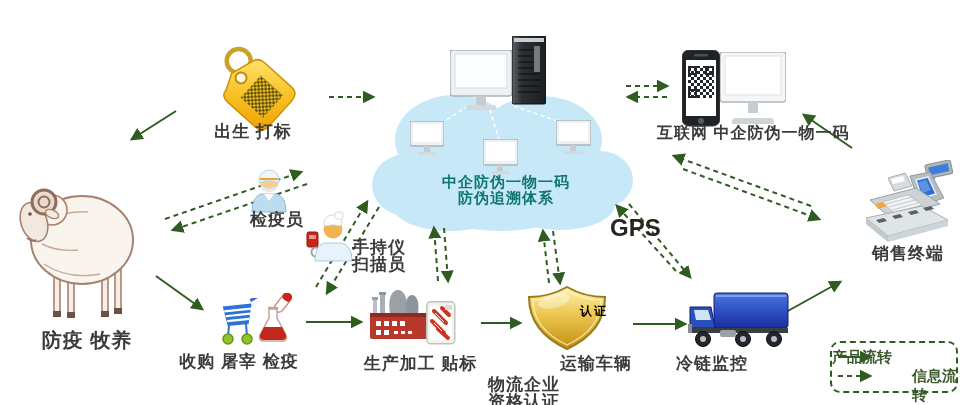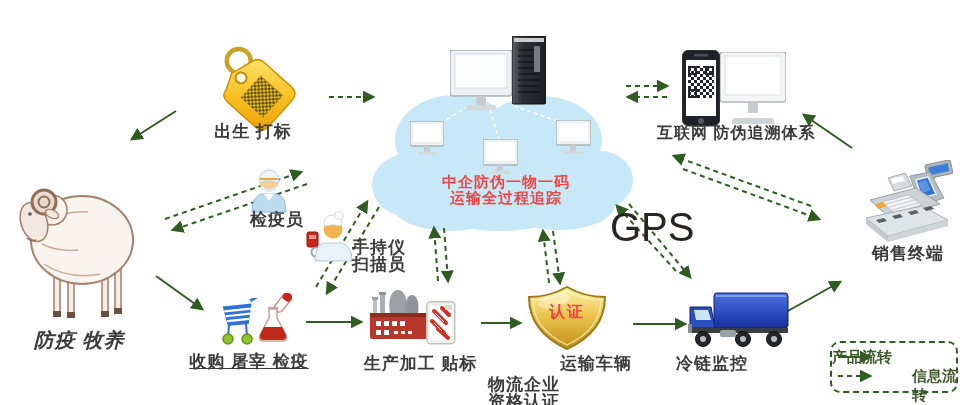--- a/index.html
+++ b/index.html
@@ -7,23 +7,23 @@
           font-family:"Liberation Sans","DejaVu Sans",sans-serif;}
   .icon{position:absolute;z-index:3;}
   .cloudlayer{position:absolute;z-index:1;}
   #arrows{position:absolute;left:0;top:0;z-index:2;pointer-events:none;}
   .lbl{position:absolute;z-index:4;font-weight:bold;color:#3b3b3b;font-size:17px;
        white-space:nowrap;letter-spacing:1px;line-height:17px;}
   .lbl.center{text-align:center;}
   .lbl .ln{display:block;}
   .lbl.small{font-size:15px;line-height:16px;}
   .lbl.big{font-size:20px;}
-  #gps-label{font-size:40px;font-weight:400;color:#2a2420;letter-spacing:0;}
-  #shield-badge{color:#ef4444;font-size:16px;letter-spacing:2px;text-align:center;}
-  #cloud-title{color:#ef4444;}
+  #gps-label{font-size:24px;font-weight:700;color:#2a2420;letter-spacing:0;}
+  #shield-badge{color:#000000;font-size:12px;letter-spacing:2px;text-align:right;}
+  #cloud-title{color:#0f766e;}
   #legend-box{position:absolute;z-index:2;border:2px dashed #2f5c20;border-radius:10px;}
   .legend-txt{position:absolute;z-index:4;font-weight:bold;color:#3c5a2a;font-size:15px;}
 </style>
 </head>
 <body>
 
 <div id="canvas">
 
   <div class="cloudlayer" style="left:372px;top:92px;">
     <svg width="262" height="142" viewBox="0 0 262 142">
@@ -365,43 +365,43 @@
         <circle cx="15" cy="49" r="7.5" fill="#23262a" stroke="#0e0f10"></circle>
           <circle cx="15" cy="49" r="3" fill="#b9bfc4"></circle>
         <circle cx="55" cy="49" r="7.5" fill="#23262a" stroke="#0e0f10"></circle>
           <circle cx="55" cy="49" r="3" fill="#b9bfc4"></circle>
         <circle cx="86" cy="49" r="7.5" fill="#23262a" stroke="#0e0f10"></circle>
           <circle cx="86" cy="49" r="3" fill="#b9bfc4"></circle>
       </g>
     </svg>
   </div>
 
-  <div class="lbl big center" style="left:8px;top:332px;width:142px;font-style:italic;">防疫 牧养</div>
+  <div class="lbl big center" style="left:16px;top:332px;width:142px;">防疫 牧养</div>
   <div class="lbl center" style="left:193px;top:123px;width:120px;">出生 打标</div>
   <div class="lbl center" style="left:234px;top:211px;width:86px;">检疫员</div>
   <div class="lbl" style="left:352px;top:239px;">
     <span class="ln">手持仪</span>
     <span class="ln">扫描员</span>
   </div>
   <div class="lbl small center" id="cloud-title" style="left:420px;top:174px;width:172px;">
     <span class="ln">中企防伪一物一码</span>
-    <span class="ln">运输全过程追踪</span>
-  </div>
-  <div class="lbl center" style="left:178px;top:353px;width:142px;text-decoration:underline;">收购 屠宰 检疫</div>
+    <span class="ln">防伪追溯体系</span>
+  </div>
+  <div class="lbl center" style="left:168px;top:353px;width:142px;">收购 屠宰 检疫</div>
   <div class="lbl center" style="left:358px;top:355px;width:125px;">生产加工 贴标</div>
   <div class="lbl" style="left:488px;top:376px;">
     <span class="ln">物流企业</span>
     <span class="ln">资格认证</span>
   </div>
   <div class="lbl" style="left:560px;top:355px;">运输车辆</div>
   <div class="lbl" style="left:676px;top:355px;">
     <span class="ln">冷链监控</span>
   </div>
   <div class="lbl" id="gps-label" style="left:610px;top:219px;">GPS</div>
   <div class="lbl" style="left:657px;top:124px;font-size:16px;">
-    <span class="ln">互联网 防伪追溯体系</span>
+    <span class="ln">互联网 中企防伪一物一码</span>
   </div>
   <div class="lbl center" style="left:858px;top:245px;width:100px;">销售终端</div>
 
   <div id="legend-box" style="left:830px;top:341px;width:124px;height:48px;"></div>
   <div class="legend-txt" style="left:832px;top:348px;">产品流转</div>
   <div class="legend-txt" style="left:912px;top:367px;">信息流转</div>
 </div>
 
 </body></html>

